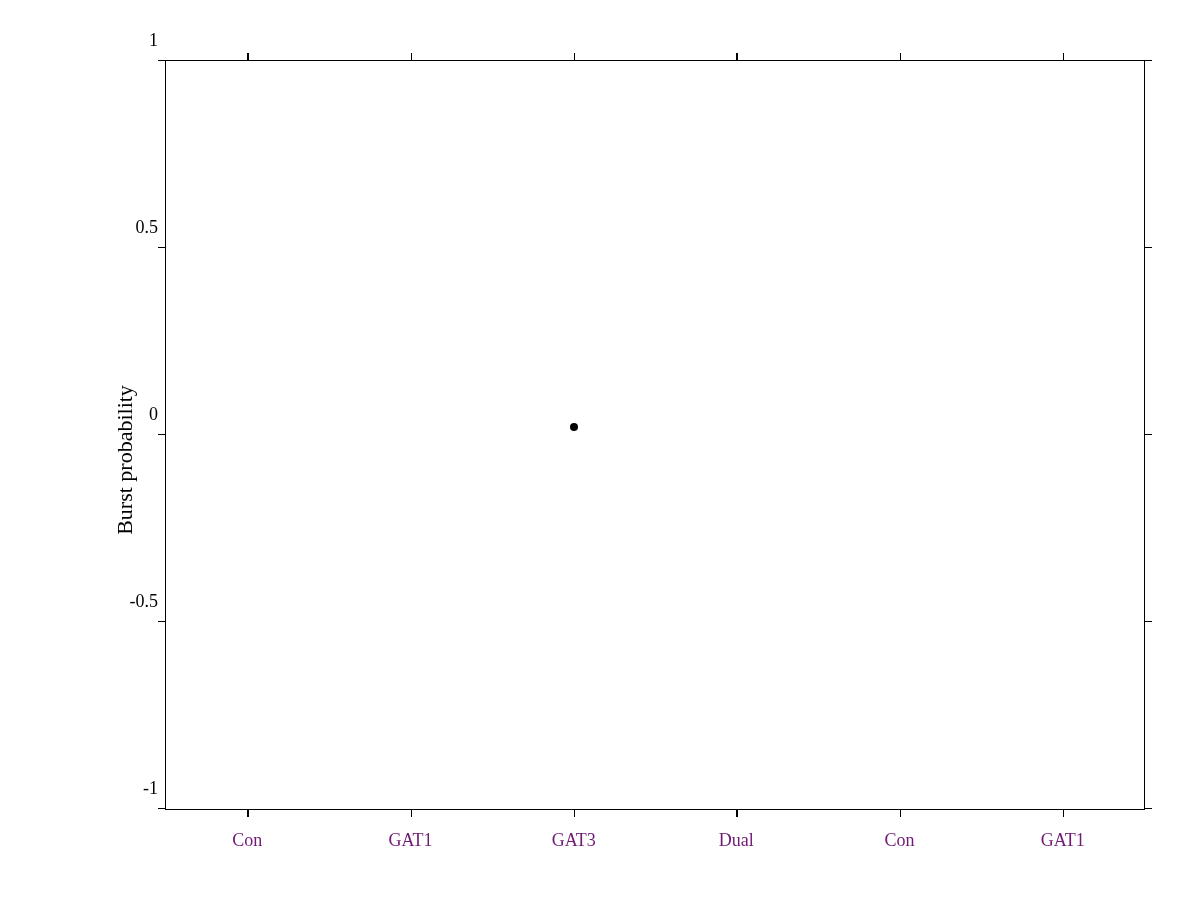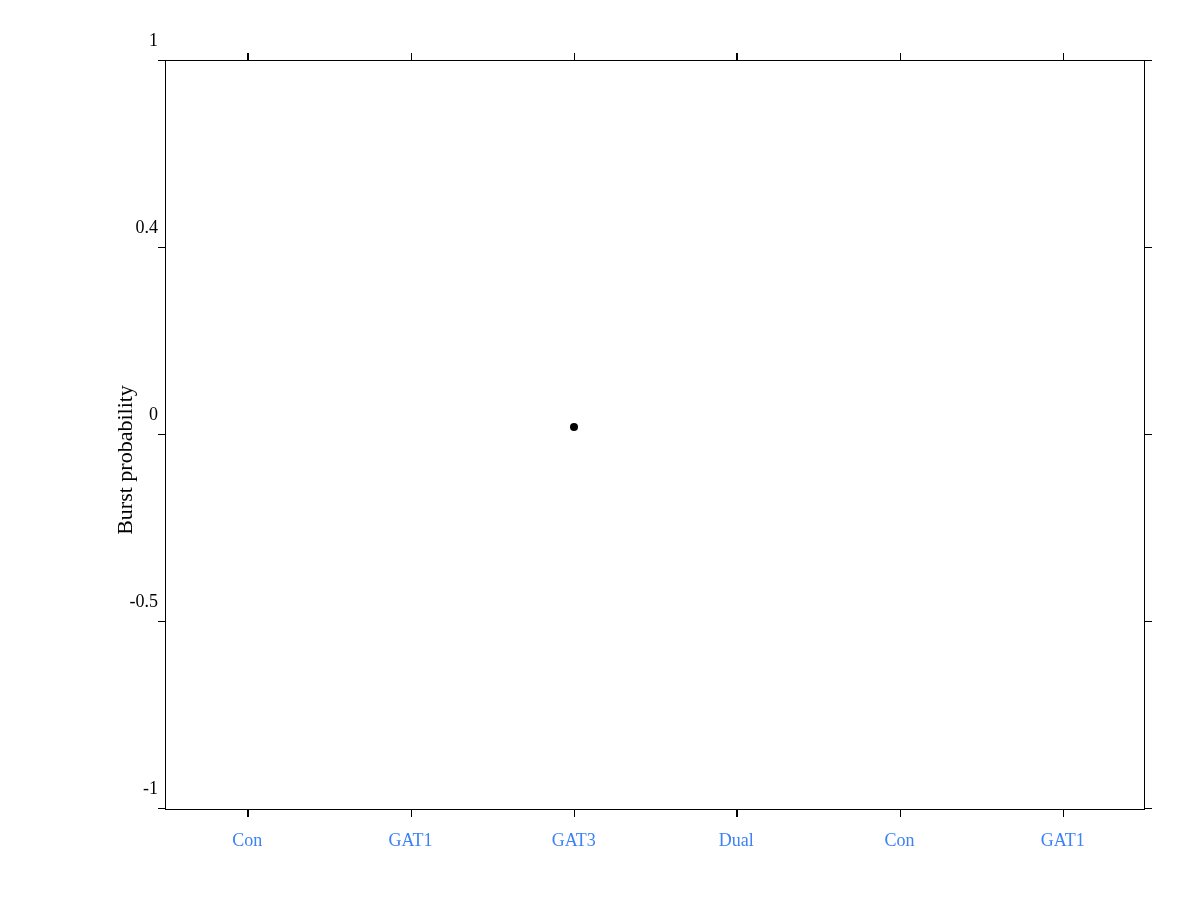--- a/index.html
+++ b/index.html
@@ -83,21 +83,21 @@
       top: -8px;
       width: 1.5px;
       height: 8px;
       background: #000;
     }
     .x-tick-label {
       position: absolute;
       bottom: -42px;
       transform: translateX(-50%);
       font-size: 18px;
-      color: #3b82f6;
+      color: #701a75;
       white-space: nowrap;
     }
     
     .data-point {
       position: absolute;
       width: 8px;
       height: 8px;
       border-radius: 50%;
       background: #000;
       transform: translate(-50%, -50%);
@@ -110,21 +110,21 @@
   <div class="chart-wrapper">
 
     <div class="y-axis-label">Burst probability</div>
 
     <div class="plot-area" id="plot-area">
     <div class="y-tick" style="bottom: 100%;"></div>
         <div class="y-tick-right" style="bottom: 100%;"></div>
         <div class="y-tick-label" style="bottom: 100%;">1</div>
         <div class="y-tick" style="bottom: 75%;"></div>
         <div class="y-tick-right" style="bottom: 75%;"></div>
-        <div class="y-tick-label" style="bottom: 75%;">0.4</div>
+        <div class="y-tick-label" style="bottom: 75%;">0.5</div>
         <div class="y-tick" style="bottom: 50%;"></div>
         <div class="y-tick-right" style="bottom: 50%;"></div>
         <div class="y-tick-label" style="bottom: 50%;">0</div>
         <div class="y-tick" style="bottom: 25%;"></div>
         <div class="y-tick-right" style="bottom: 25%;"></div>
         <div class="y-tick-label" style="bottom: 25%;">-0.5</div>
         <div class="y-tick" style="bottom: 0%;"></div>
         <div class="y-tick-right" style="bottom: 0%;"></div>
         <div class="y-tick-label" style="bottom: 0%;">-1</div>
         <div class="x-tick" style="left: 8.3%;"></div>

